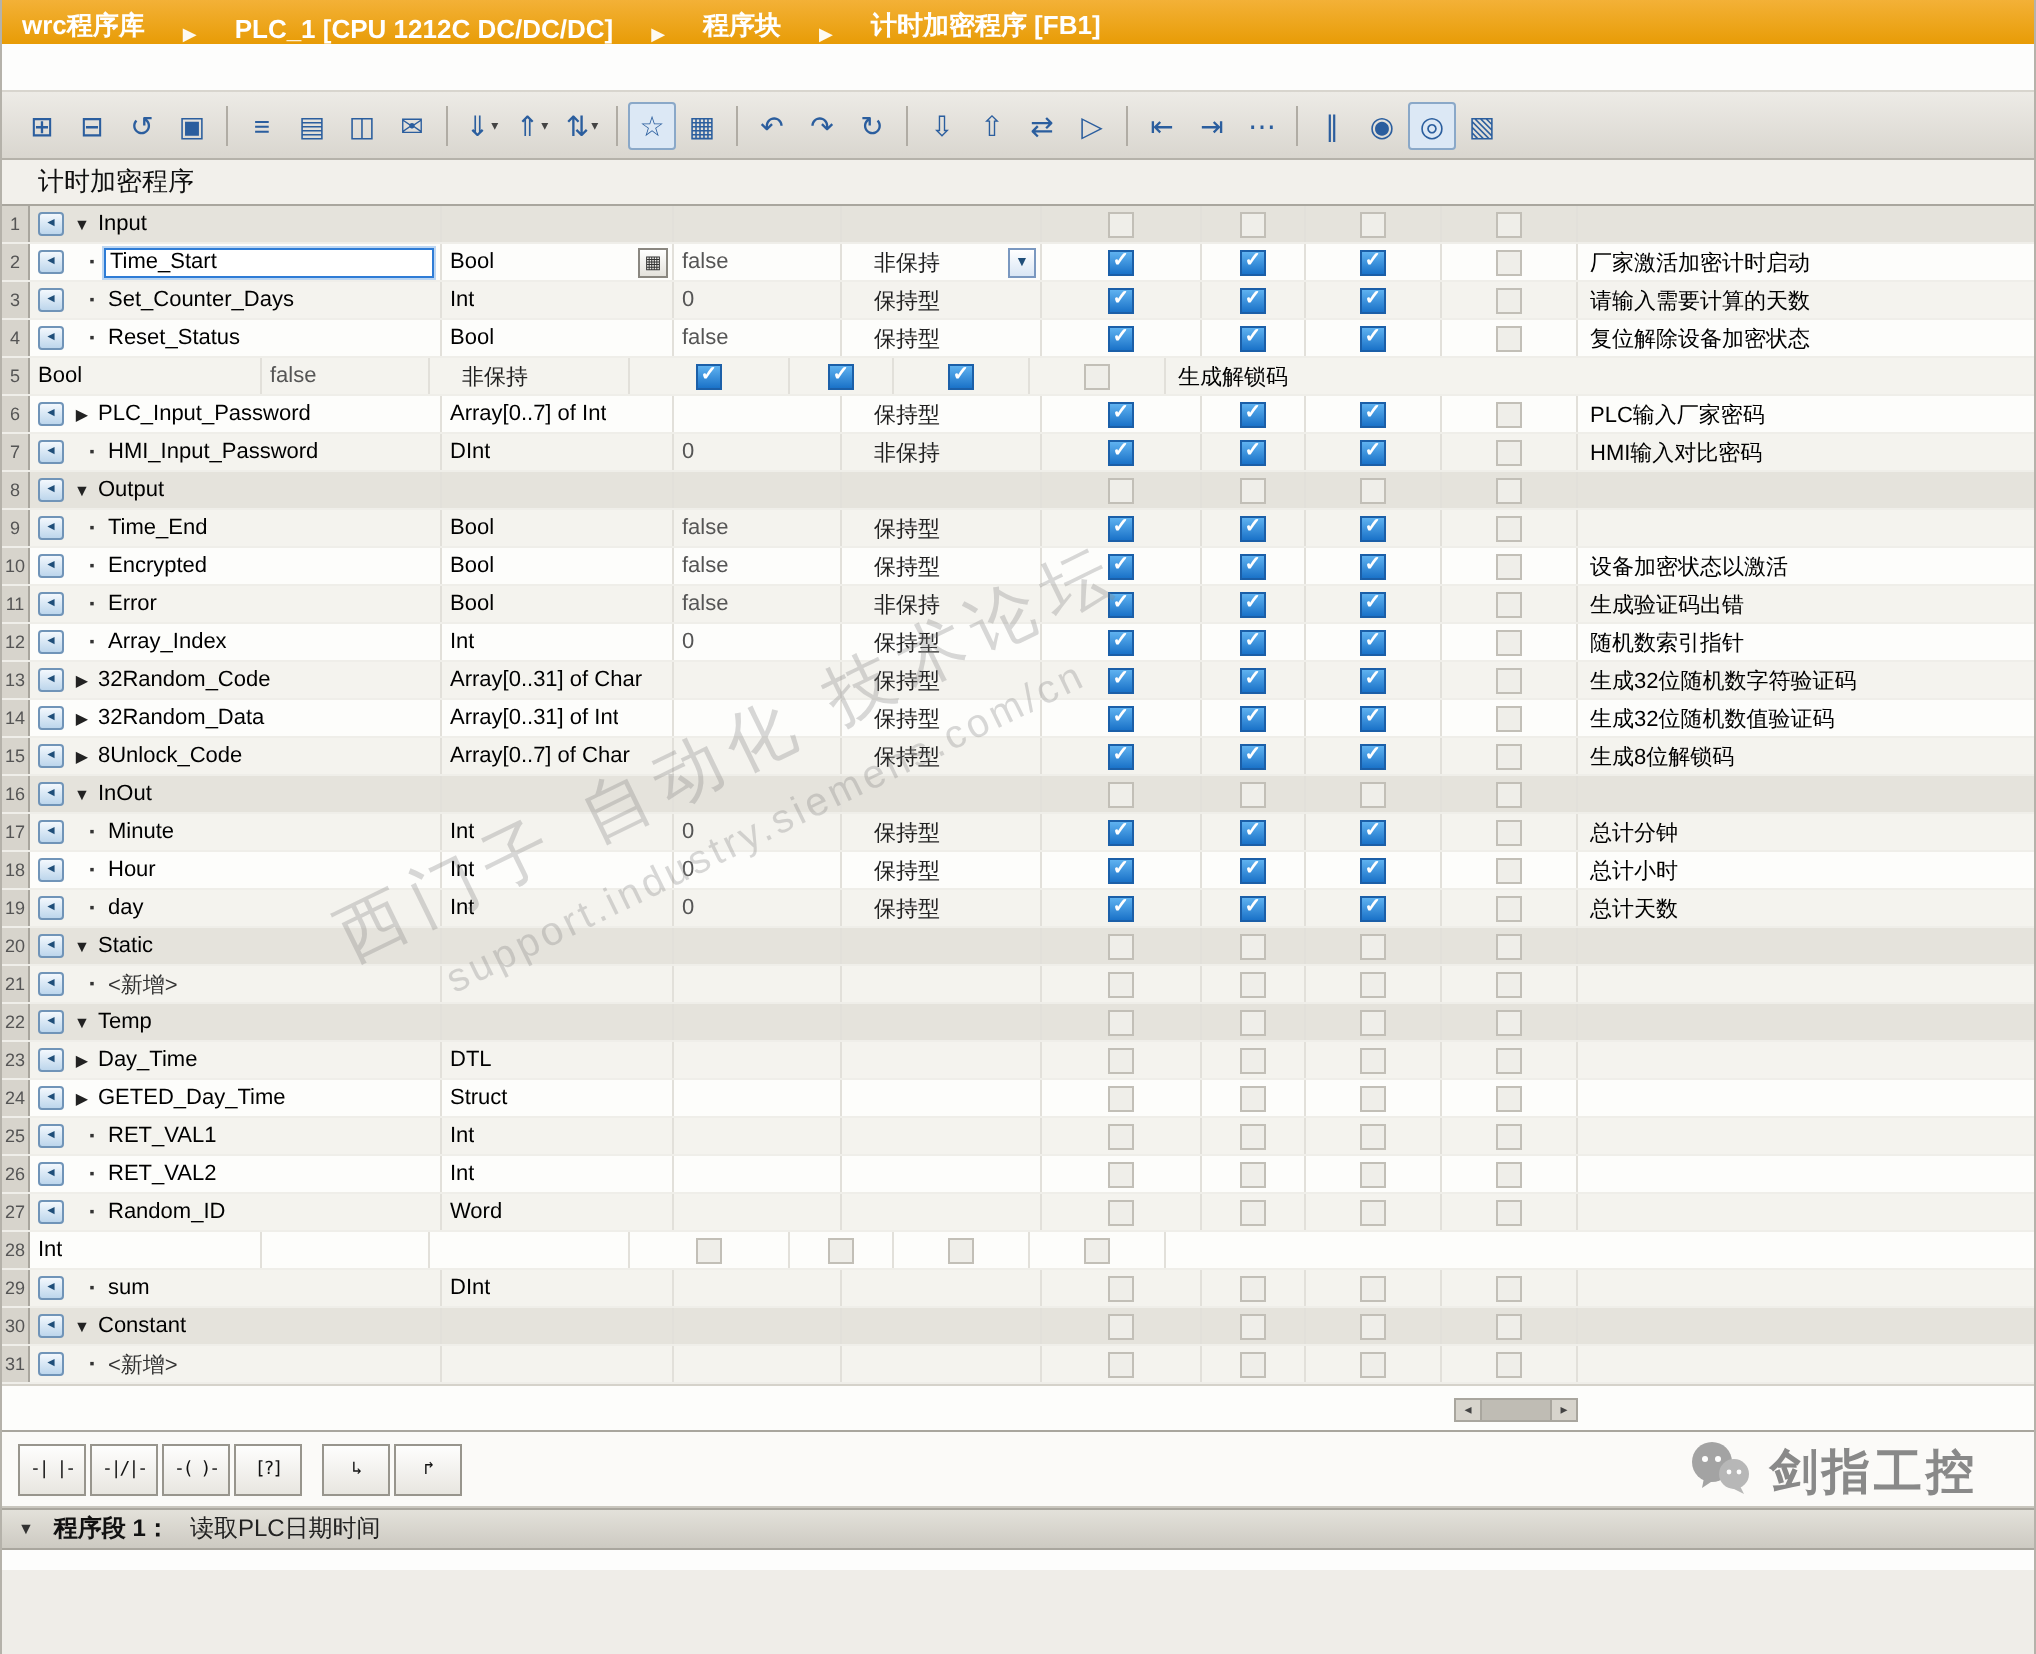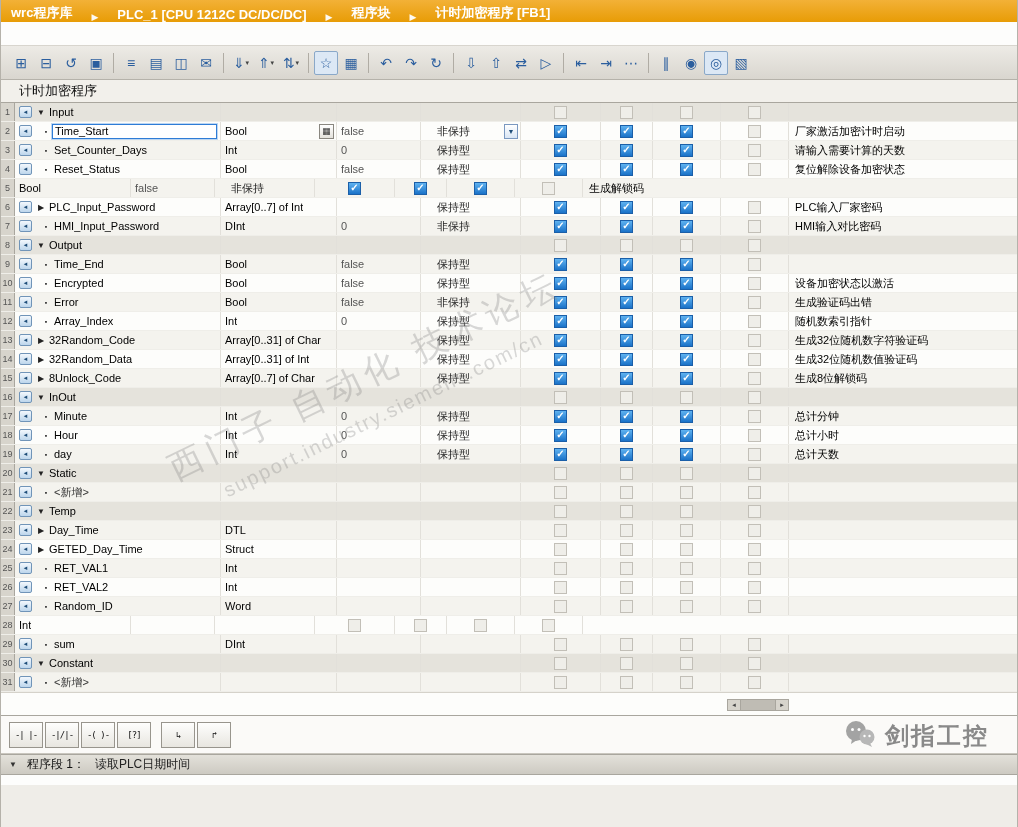--- a/index.html
+++ b/index.html
@@ -65,21 +65,21 @@
   .ladder{height:38px;background:#FBFAF8;display:flex;align-items:center;padding-left:8px;position:relative;border-bottom:1px solid #C9C6BE}
   .lbtn{width:34px;height:26px;border:1px solid #98958D;background:linear-gradient(#FEFEFD,#E8E6E0);margin-right:2px;display:flex;align-items:center;justify-content:center}
   .lglyph{font-family:"DejaVu Sans Mono",monospace;font-size:9px;color:#111;letter-spacing:-1px}
   .lgap{width:8px;display:inline-block}
 
   .brand{position:absolute;right:28px;top:4px;display:flex;gap:8px;opacity:.9}
   .brandtxt{font-size:24px;font-weight:bold;color:#7D7D7D;letter-spacing:2px}
 
   .netbar{height:21px;background:linear-gradient(180deg,#E3E1DA,#CDCAC2);border-top:1px solid #A9A69E;border-bottom:1px solid #A9A69E;display:flex;align-items:center;padding-left:8px;gap:10px;font-size:12px}
   .ntri{font-size:8px;color:#333}
-  .nlabel{font-weight:normal;color:#111}
+  .nlabel{font-weight:bold;color:#111}
   .ncomment{color:#222}
   .footpad{height:10px;background:#FDFDFC}
 
   .wm{position:absolute;left:160px;top:450px;transform:rotate(-26deg);transform-origin:left top;color:rgba(128,128,128,.30);pointer-events:none;z-index:5;text-align:center;white-space:nowrap}
   .wm1{font-size:34px;letter-spacing:6px}
   .wm2{font-size:20px;margin-top:8px;letter-spacing:2px}
 </style>
 </head>
 <body>
 

